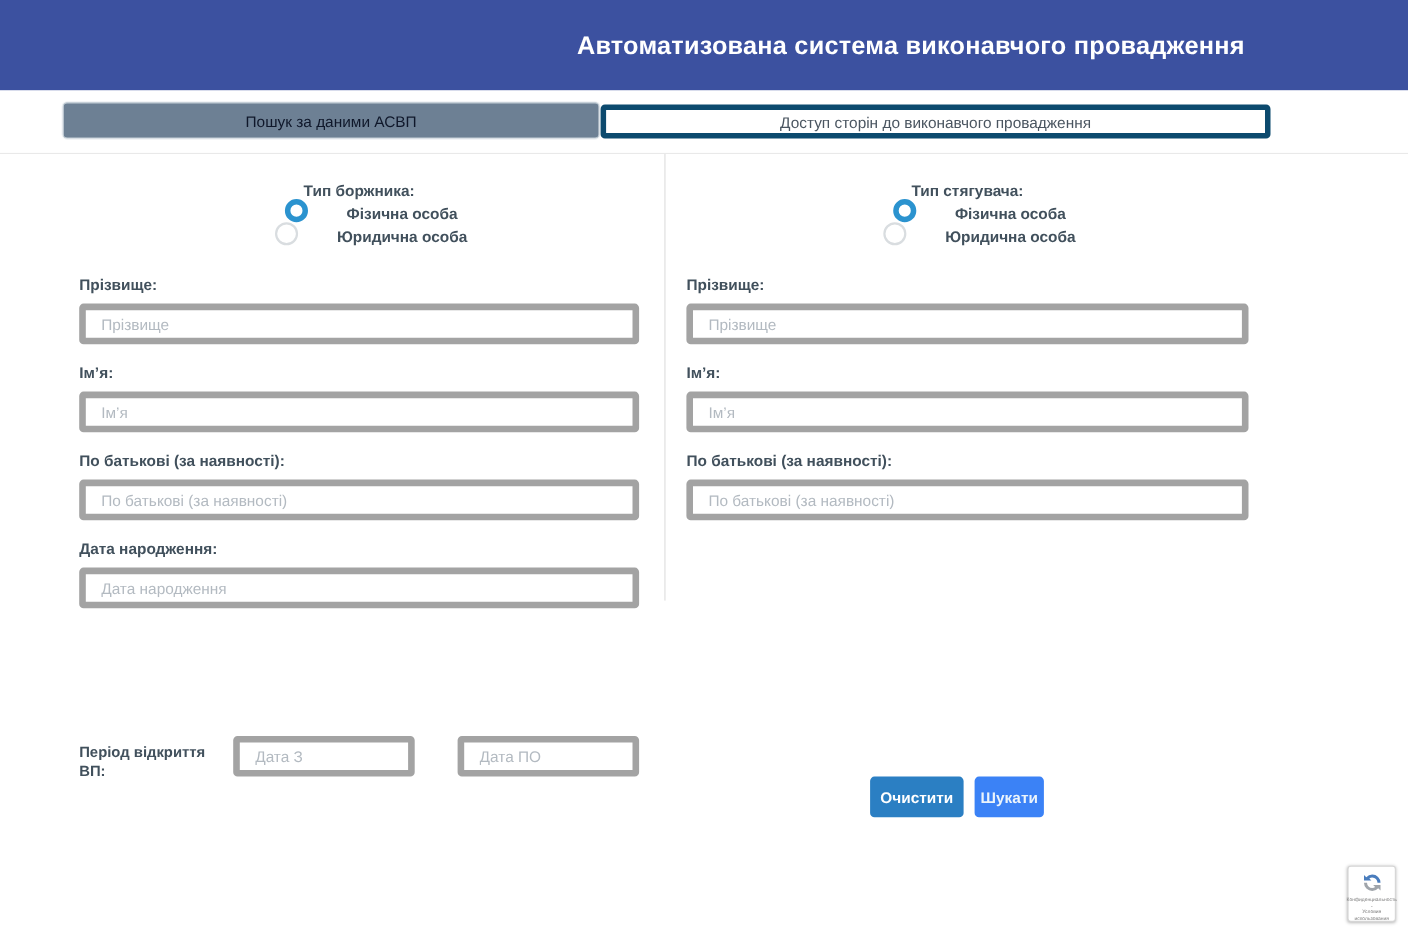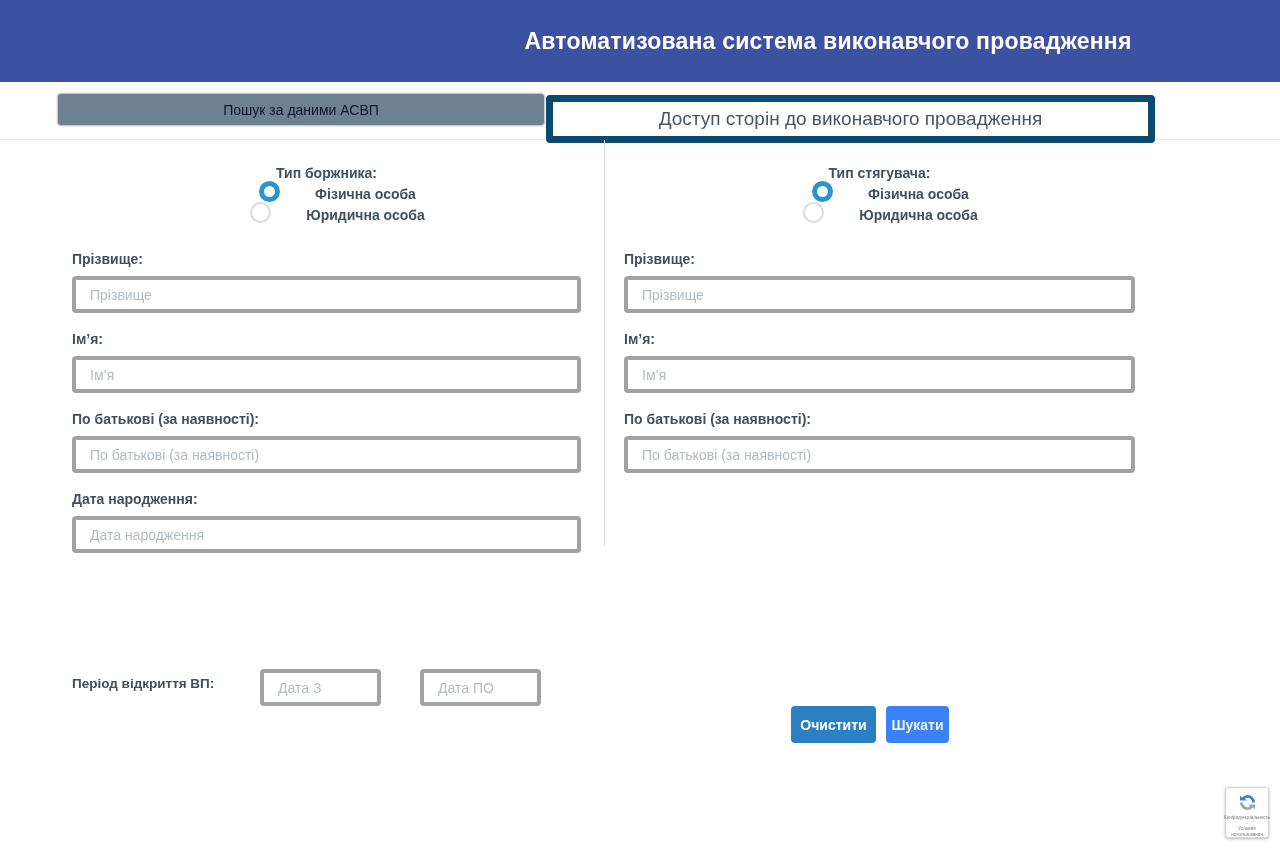--- a/index.html
+++ b/index.html
@@ -14,54 +14,54 @@
   .logo-text { margin-left:14px; color:#fff; font-weight:700; font-size:13.5px; line-height:15px; letter-spacing:.2px; }
   .logo-text span { display:block; }
   .header-title { position:absolute; left:520px; width:616px; text-align:center;
     color:#fff; font-size:23px; font-weight:700; letter-spacing:.2px; }
 
   
   .tabbar { margin:11px 0 0 57px; width:1098px; height:33px; display:flex; gap:1px; }
   .tab { border-radius:4px; font-family:inherit; cursor:pointer; display:flex; align-items:center; justify-content:center; }
   .tab.active { width:488px; background:#6d8094; border:1px solid #c3ced6;
     color:#0f172a; font-weight:400; font-size:14px; box-shadow:0 0 0 1px #eef1f4; }
-  .tab.inactive { flex:1; background:#fff; border:7px solid #0c4a6e; color:#4a5560;
-    font-weight:400; font-size:19px; margin-top:2px; height:48px; }
+  .tab.inactive { flex:1; background:#fff; border:5px solid #0c4a6e; color:#4a5560;
+    font-weight:400; font-size:14px; margin-top:2px; height:31px; }
   .rule { border:none; border-top:1px solid #e9e9e9; margin-top:13px; }
 
   
   .main { position:relative; }
   .divider { position:absolute; left:604px; top:0; width:1px; height:406px; background:#dddddd; }
   .columns { display:flex; padding-bottom:46px; }
   .col-left  { width:604px; padding:0 23px 0 72px; }
   .col-right { flex:1; padding:0 145px 0 20px; }
 
   .radio-row { display:flex; align-items:center; justify-content:center; margin:25px 0 28px;flex-direction:column; }
   .type-label { font-weight:700; font-size:14px; color:#41505c; }
   .radio-opt { display:flex; align-items:flex-end; margin-left:22px; cursor:pointer;
     font-weight:700; font-size:14px; color:#41505c;gap:24px; }
   .radio { width:21px; height:21px; border-radius:50%; background:#fff;
     border:2px solid #d9dde0; margin-right:11px; flex:0 0 auto; }
   .radio.selected { border:5px solid #2b93cf; }
 
   .field { margin-bottom:18px; }
   .field .flabel { display:block; font-size:14px; font-weight:700; color:#41505c; margin-bottom:9px; }
-  .text-input { width:100%; height:37px; border:4px solid #a3a3a3; border-radius:4px;
+  .text-input { width:100%; height:37px; border:6px solid #a3a3a3; border-radius:4px;
     padding:0 14px; font-size:14px; color:#333; font-family:inherit; background:#fff; }
   .text-input::placeholder { color:#b3bac1; }
 
   
   .bottom-section { display:flex; align-items:flex-start; margin:52px 0 0 72px; }
   .bottom-left { width:509px; }
   .brow { display:flex; align-items:flex-start; }
   .brow.a { margin-bottom:18px; }
   .blabel { width:188px; padding:6px 20px 0 0; font-weight:700; font-size:13.5px;
     color:#41505c; line-height:17px; }
   .brow.a .text-input { flex:1; }
-  .date-input { width:121px; }
+  .date-input { width:165px; }
   .date-gap { width:39px; flex:0 0 auto; }
   .buttons { display:flex; gap:10px; margin-left:210px; margin-top:1px; }
   .btn { height:37px; border:none; border-radius:4px; font-weight:700; font-size:14px;
     font-family:inherit; color:#fff; cursor:pointer;margin-top:36px; }
   .btn-clear { width:85px; background:#2b7fc3; }
   .btn-search { width:63px; background:#3b82f6; color:#ebf4fb; }
 
   
   .recaptcha { position:absolute; right:11px; bottom:15px; width:44px; height:51px;
     background:#fff; border:1px solid #d6d6d6; border-radius:3px;

